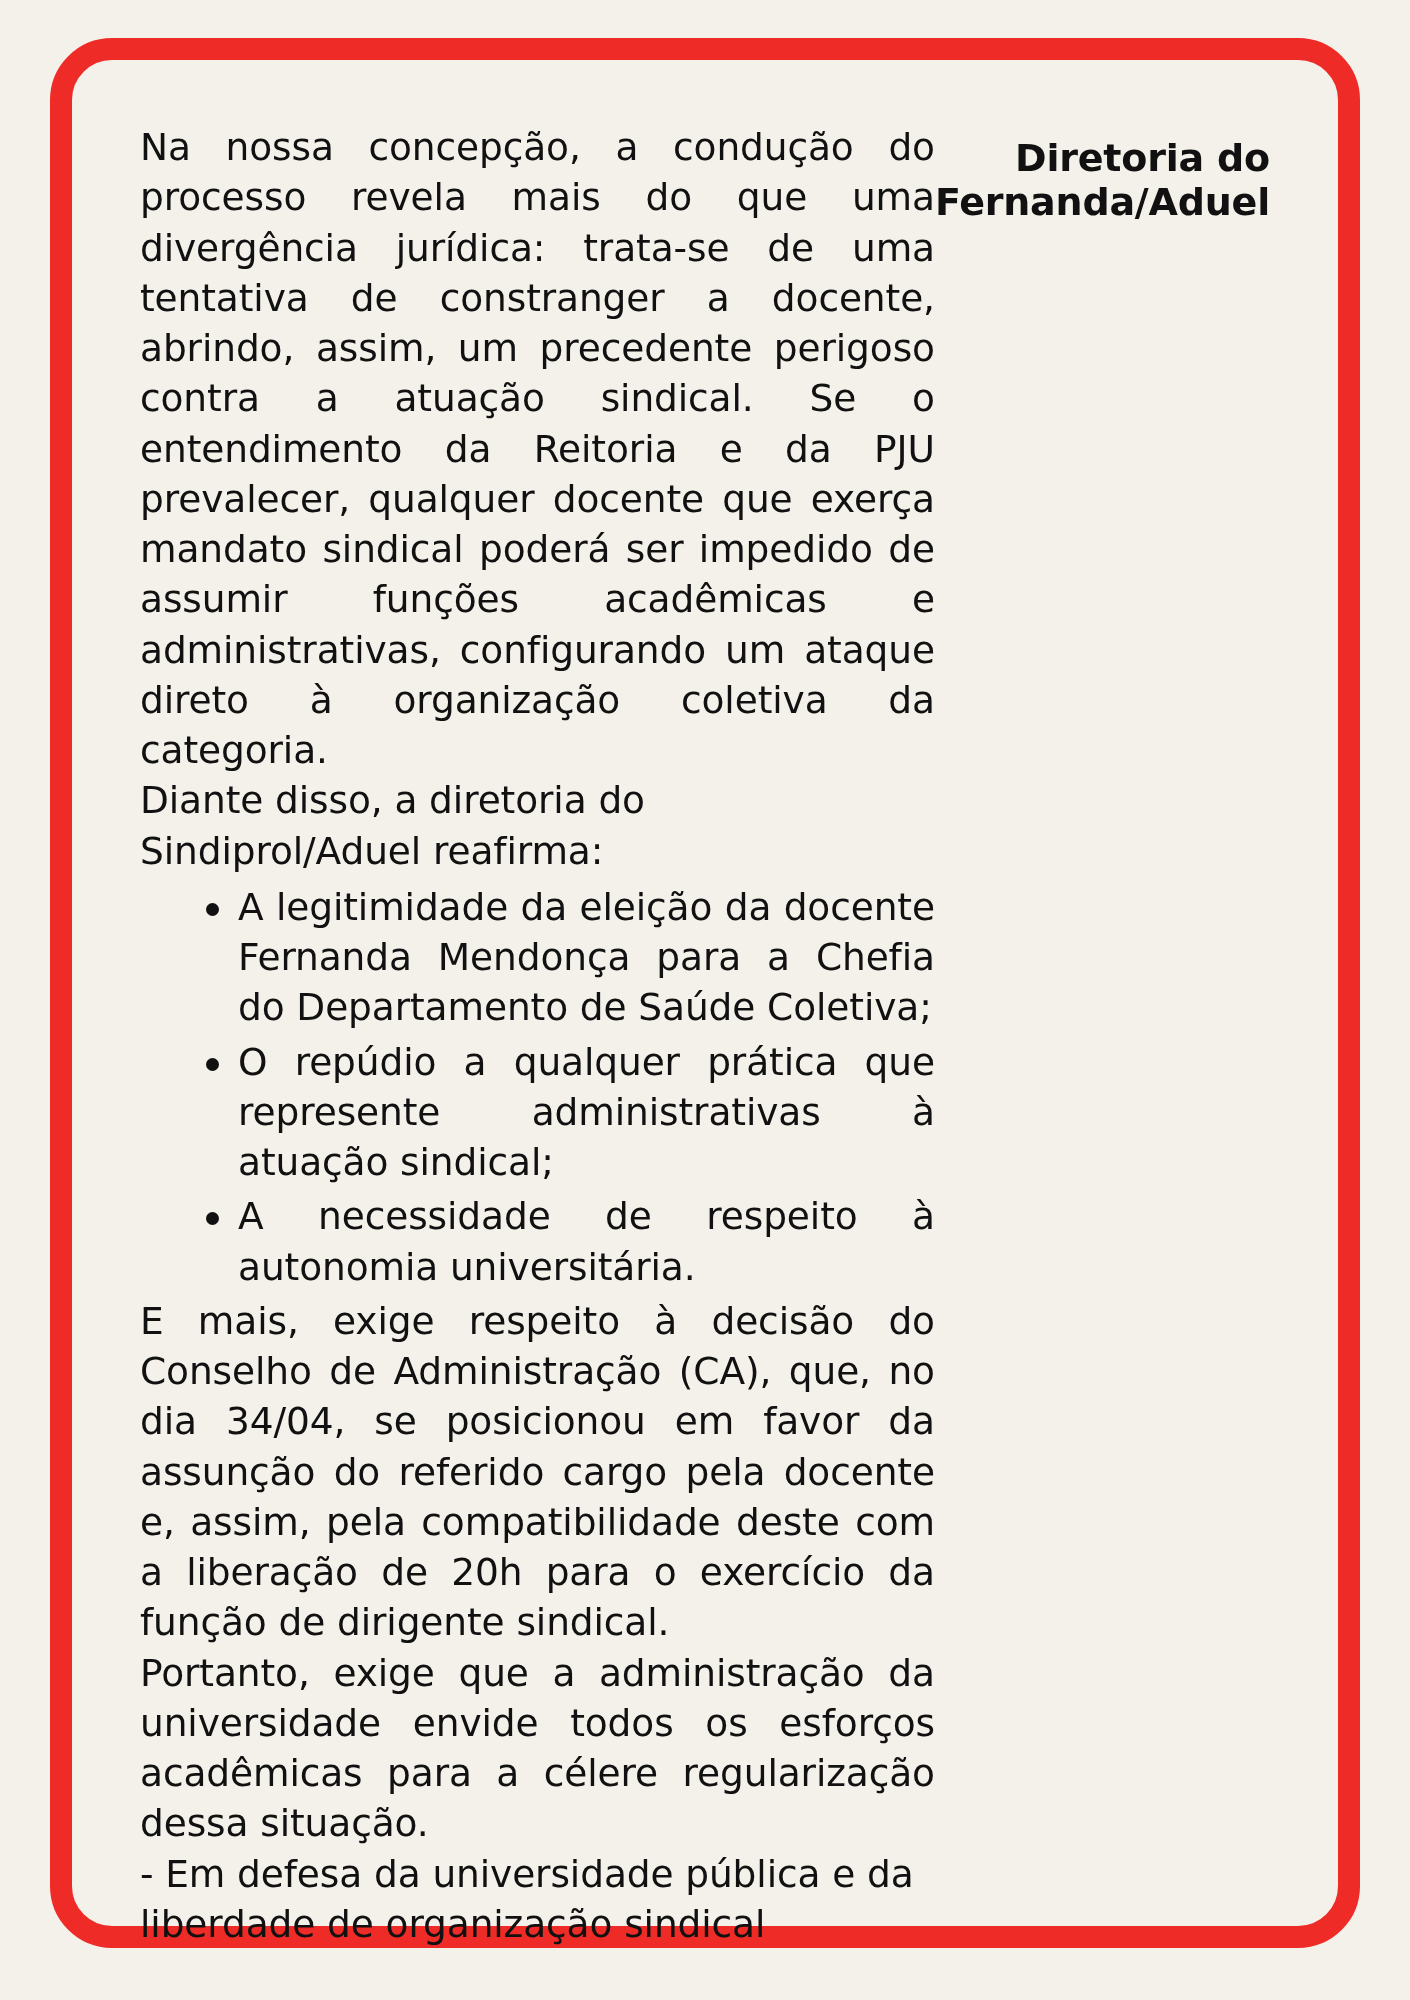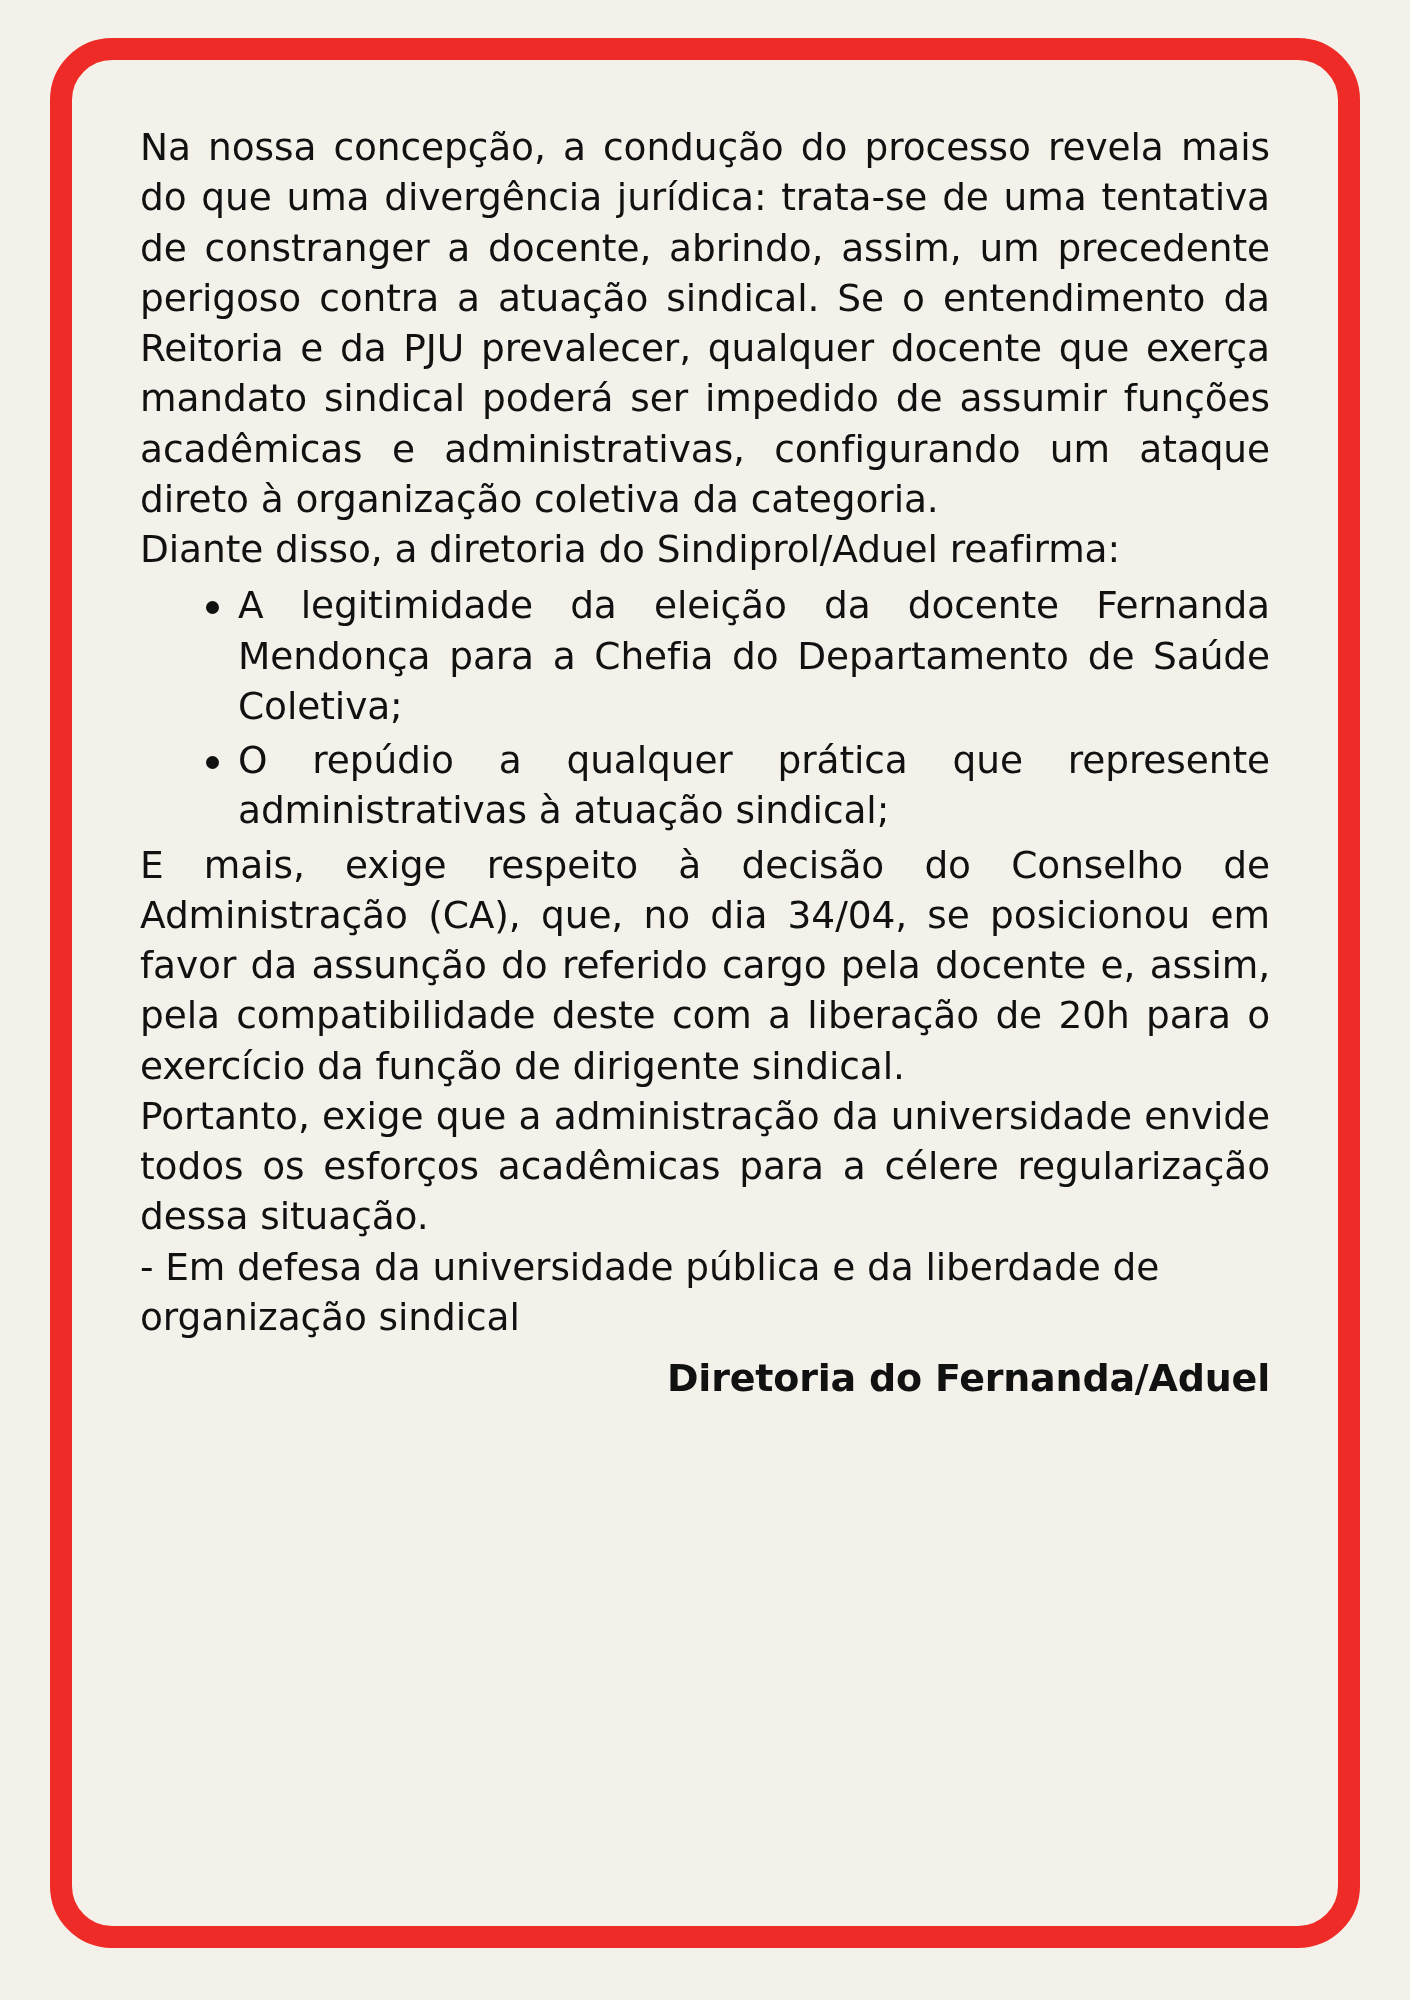--- a/index.html
+++ b/index.html
@@ -24,21 +24,21 @@
   }
 
   .frame {
     box-sizing: border-box;
     width: 100%;
     height: 100%;
     border: 22px solid #ee2b26;
     border-radius: 62px;
     padding: 62px 68px 40px 68px;
     display: flex;
-    flex-direction: column;
+    flex-direction: row;
   }
 
   .body-text {
     color: #111111;
     font-size: 37.5px;
     line-height: 1.34;
     letter-spacing: -0.1px;
   }
 
   p.para {
@@ -98,20 +98,21 @@
 
     <div class="body-text">
 
       <p class="para">Na nossa concepção, a condução do processo revela mais do que uma divergência jurídica: trata-se de uma tentativa de constranger a docente, abrindo, assim, um precedente perigoso contra a atuação sindical. Se o entendimento da Reitoria e da PJU prevalecer, qualquer docente que exerça mandato sindical poderá ser impedido de assumir funções acadêmicas e administrativas, configurando um ataque direto à organização coletiva da categoria.</p>
 
       <p class="para no-justify">Diante disso, a diretoria do Sindiprol/Aduel reafirma:</p>
 
       <ul class="claims">
         <li>A legitimidade da eleição da docente Fernanda Mendonça para a Chefia do Departamento de Saúde Coletiva;</li>
         <li>O repúdio a qualquer prática que represente administrativas à atuação sindical;</li>
+        <li>A necessidade de respeito à autonomia universitária.</li>
       </ul>
 
       <p class="para">E mais, exige respeito à decisão do Conselho de Administração (CA), que, no dia 34/04, se posicionou em favor da assunção do referido cargo pela docente e, assim, pela compatibilidade deste com a liberação de 20h para o exercício da função de dirigente sindical.</p>
 
       <p class="para">Portanto, exige que a administração da universidade envide todos os esforços acadêmicas para a célere regularização dessa situação.</p>
 
       <p class="para no-justify">- Em defesa da universidade pública e da liberdade de organização sindical</p>
     </div>
 
     <div class="signature">Diretoria do Fernanda/Aduel</div>

